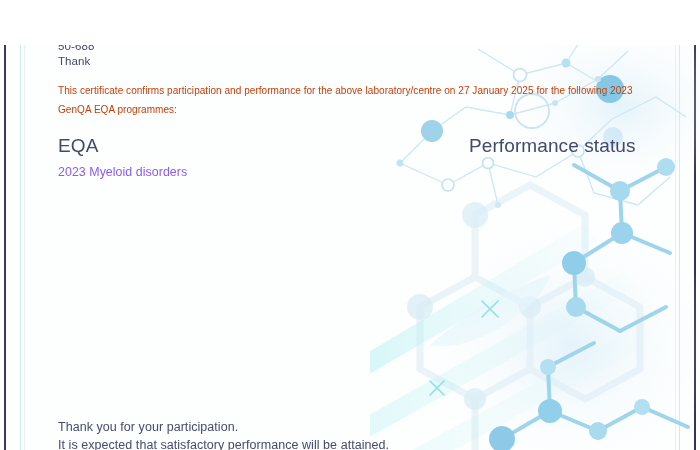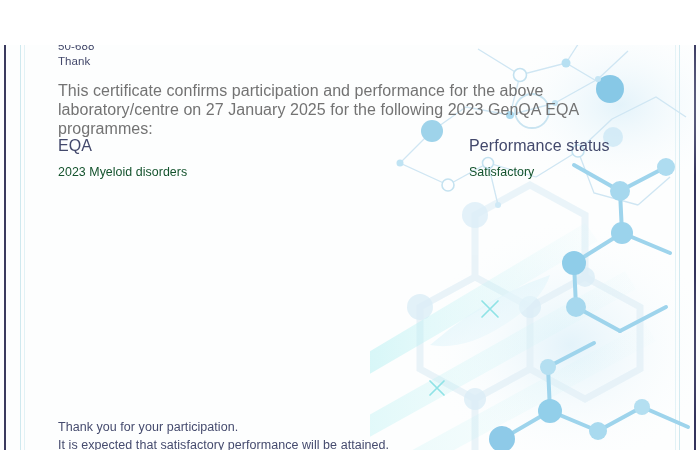--- a/index.html
+++ b/index.html
@@ -63,49 +63,49 @@
     line-height: 15px;
     color: #44496b;
     letter-spacing: 0.1px;
   }
 
   .intro-paragraph {
     position: absolute;
     top: 36px;
     left: 0;
     width: 590px;
-    font-size: 16px;
+    font-size: 10px;
     line-height: 19px;
-    color: #737373;
+    color: #c2410c;
     letter-spacing: 0.05px;
   }
 
   .programme-row {
     position: absolute;
     top: 90px;
     left: 0;
     right: 0;
     height: 50px;
   }
   .col-eqa    { position: absolute; left: 0;     top: 0; }
   .col-status { position: absolute; left: 411px; top: 0; }
 
   .col-heading {
-    font-size: 16px;
+    font-size: 19px;
     line-height: 22px;
     color: #43496c;
     font-weight: 400;
     letter-spacing: 0.1px;
     white-space: nowrap;
   }
   .col-value {
     margin-top: 7px;
     font-size: 12.4px;
     line-height: 17px;
-    color: #14532d;
+    color: #8b5cf6;
     letter-spacing: 0.05px;
     white-space: nowrap;
   }
 
   .closing-block {
     position: absolute;
     top: 373px;
     left: 0;
     font-size: 12.5px;
     line-height: 18px;
@@ -249,21 +249,20 @@
 
     <p class="intro-paragraph">This certificate confirms participation and performance for the above laboratory/centre on 27 January 2025 for the following 2023 GenQA EQA programmes:</p>
 
     <div class="programme-row">
       <div class="col-eqa">
         <div class="col-heading">EQA</div>
         <div class="col-value">2023 Myeloid disorders</div>
       </div>
       <div class="col-status">
         <div class="col-heading">Performance status</div>
-        <div class="col-value">Satisfactory</div>
       </div>
     </div>
 
     <div class="closing-block">
       <div>Thank you for your participation.</div>
       <div>It is expected that satisfactory performance will be attained.</div>
     </div>
 
   </div>
 

